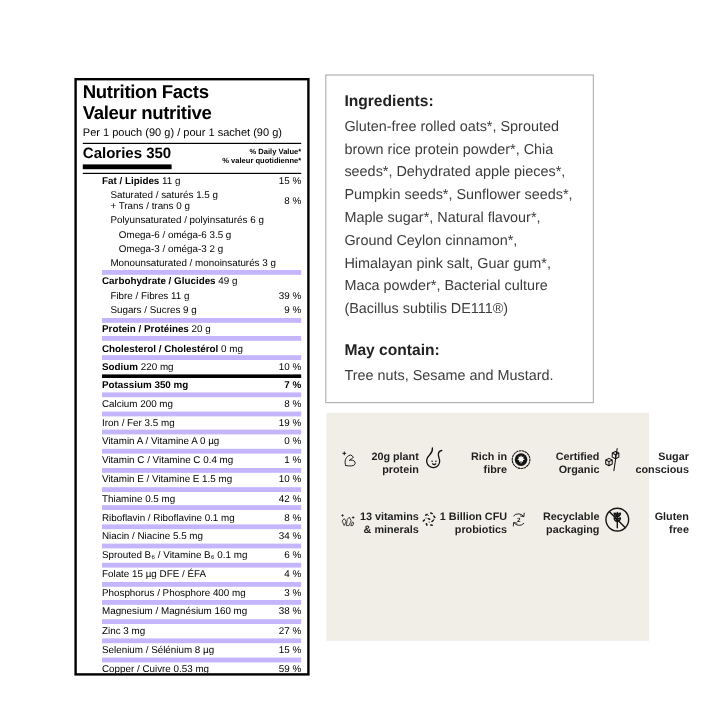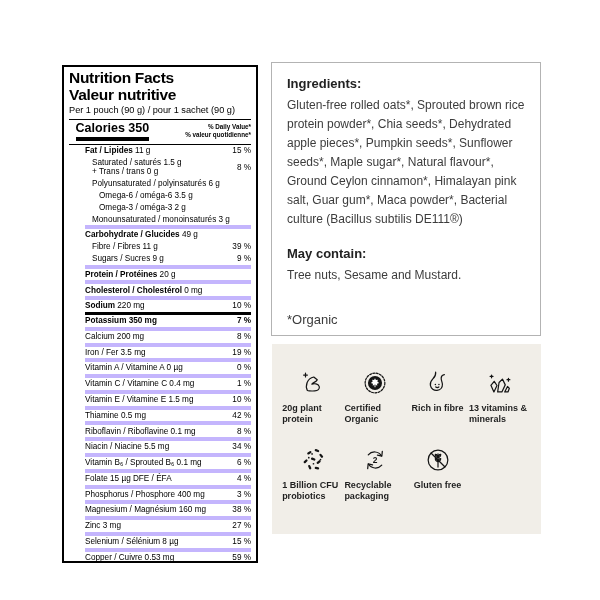--- a/index.html
+++ b/index.html
@@ -5,49 +5,49 @@
   html,body{margin:0;padding:0;background:#fff;}
   .page{position:relative;width:600px;height:600px;background:#ffffff;overflow:hidden;
         font-family:"Liberation Sans","DejaVu Sans",sans-serif;color:#000;}
 
   
   .nutrition-panel{position:absolute;left:62px;top:65px;width:196px;height:498px;
     box-sizing:border-box;border:2px solid #000;background:#fff;padding:3px 5px;overflow:hidden;}
   .n-title{font-size:15.5px;font-weight:bold;line-height:16.5px;letter-spacing:-.3px;}
   .n-serving{font-size:9.2px;line-height:10.5px;margin:2px 0 3px;}
   .n-divider{border-top:1px solid #000;}
-  .n-cal-block{display:flex;justify-content:flex-end;align-items:flex-start;padding:2.5px 0 3px;gap:36px;}
+  .n-cal-block{display:flex;justify-content:space-between;align-items:flex-start;padding:2.5px 0 3px;gap:36px;}
   .n-cal{font-size:12.5px;font-weight:bold;line-height:13px;}
   .n-cal-bar{height:4px;background:#000;margin-top:2px;}
   .n-dv{font-size:6.3px;font-weight:bold;line-height:7.5px;text-align:right;padding-top:1px;}
   .n-rows{border-top:1px solid #000;}
   .n-row{display:flex;justify-content:space-between;align-items:center;
          font-size:8.2px;line-height:9.6px;padding:1.1px 0;margin-left:16px;}
   .n-row b{font-weight:bold;}
   .sep-thin{border-top:4px solid #c4b5fd;}
   .sep-thick{border-top:3px solid #000;font-weight:bold;}
   .ind-1 .n-label{padding-left:7px;}
   .ind-2 .n-label{padding-left:14px;}
   .n-pct{white-space:nowrap;padding-left:4px;}
   .n-foot{border-top:1px solid #8c8c8c;font-size:6.3px;line-height:8px;padding-top:2px;}
   .n-foot b{font-weight:bold;}
 
   
-  .ingredients-panel{position:absolute;left:271px;top:62px;width:270px;height:274px;
+  .ingredients-panel{position:absolute;left:271px;top:62px;width:224px;height:274px;
     box-sizing:border-box;border:1px solid #b3b3b3;background:#fff;padding:13px 15px;color:#3c3c3c;}
   .ing-title{font-size:13px;font-weight:bold;margin-bottom:5px;color:#222;}
   .ing-body{font-size:12px;line-height:19px;}
   .ing-may{margin-top:17px;}
   .ing-organic{margin-top:27px;font-size:13px;}
 
   
   .badges-panel{position:absolute;left:272px;top:344px;width:269px;height:190px;
     background:#f1eee8;box-sizing:border-box;padding:24px 10px 0;}
   .badge-grid{display:grid;grid-template-columns:repeat(4,1fr);row-gap:20px;}
-  .badge{display:flex;flex-direction:column;align-items:center;text-align:left;}
+  .badge{display:flex;flex-direction:row;align-items:center;text-align:right;}
   .badge svg{width:30px;height:30px;}
   .badge-label{font-size:9px;line-height:11px;margin-top:5px;color:#1f1f1f;font-weight:600;max-width:62px;}
   .icon-stroke{stroke:#141414;stroke-width:1.3;fill:none;stroke-linecap:round;stroke-linejoin:round;}
 </style>
 </head>
 <body>
 
 <div class="page">
 
   <div class="nutrition-panel">
@@ -144,21 +144,21 @@
         </div>
         <div class="n-row sep-thin ind-0">
           <div class="n-label">Riboflavin / Riboflavine 0.1 mg</div>
           <div class="n-pct">8 %</div>
         </div>
         <div class="n-row sep-thin ind-0">
           <div class="n-label">Niacin / Niacine 5.5 mg</div>
           <div class="n-pct">34 %</div>
         </div>
         <div class="n-row sep-thin ind-0">
-          <div class="n-label">Vitamin B₆ / Sprouted B₆ 0.1 mg</div>
+          <div class="n-label">Sprouted B₆ / Vitamine B₆ 0.1 mg</div>
           <div class="n-pct">6 %</div>
         </div>
         <div class="n-row sep-thin ind-0">
           <div class="n-label">Folate 15 µg DFE / ÉFA</div>
           <div class="n-pct">4 %</div>
         </div>
         <div class="n-row sep-thin ind-0">
           <div class="n-label">Phosphorus / Phosphore 400 mg</div>
           <div class="n-pct">3 %</div>
         </div>
@@ -205,38 +205,46 @@
       <div class="badge">
         <svg viewBox="0 0 32 32">
           <path class="icon-stroke" d="M10 24c-2.5-5-.4-12.8 6.8-14.4l3.7 3c-1.6 2.6-4.2 2.6-5.8 4.6 2.6-1.1 6.8-.6 7.9 2.4 1 2.8-1.6 4.9-4.7 4.9-3.3 0-5.6.3-7.9-.5z"></path>
           <path class="icon-stroke" d="M8 5.5v4M6 7.5h4"></path>
         </svg>
         <div class="badge-label">20g plant protein</div>
       </div>
 
       <div class="badge">
         <svg viewBox="0 0 32 32">
+          <path class="icon-stroke" d="M13.5 4.5c.4 3.2-.8 4.9-3 7.1-2.2 2.2-3.1 4.3-2.6 7 .6 3.4 3.7 5.7 7.1 5.3 3.6-.4 5.9-3.3 5.7-6.6-.2-2.7-1.5-4.1-1.3-6.8.2-2.1 1.5-3.3 3.4-3.5"></path>
+          <circle cx="13.2" cy="17.6" r=".8" fill="#141414"></circle>
+          <circle cx="17" cy="17.6" r=".8" fill="#141414"></circle>
+          <path class="icon-stroke" d="M13.6 20.2c1 .8 2.4.8 3.3 0"></path>
+        </svg>
+        <div class="badge-label">Rich in fibre</div>
+      </div>
+
+      <div class="badge">
+        <svg viewBox="0 0 32 32">
           <circle class="icon-stroke" cx="16" cy="16" r="10.5" stroke-dasharray="2.1 1.5"></circle>
           <circle cx="16" cy="16" r="7.5" fill="#141414"></circle>
           <path fill="#ffffff" d="M16 10.8l1 2.1 2.1-.5-.6 2.1 1.9 1.4-2.2.8.2 2.3-2.4-1.3-2.4 1.3.2-2.3-2.2-.8 1.9-1.4-.6-2.1 2.1.5z"></path>
           <path stroke="#ffffff" stroke-width="1" d="M16 17.5v3"></path>
         </svg>
         <div class="badge-label">Certified Organic</div>
       </div>
 
       <div class="badge">
         <svg viewBox="0 0 32 32">
-          <path class="icon-stroke" d="M13.5 4.5c.4 3.2-.8 4.9-3 7.1-2.2 2.2-3.1 4.3-2.6 7 .6 3.4 3.7 5.7 7.1 5.3 3.6-.4 5.9-3.3 5.7-6.6-.2-2.7-1.5-4.1-1.3-6.8.2-2.1 1.5-3.3 3.4-3.5"></path>
-          <circle cx="13.2" cy="17.6" r=".8" fill="#141414"></circle>
-          <circle cx="17" cy="17.6" r=".8" fill="#141414"></circle>
-          <path class="icon-stroke" d="M13.6 20.2c1 .8 2.4.8 3.3 0"></path>
-        </svg>
-        <div class="badge-label">Rich in fibre</div>
-      </div>
-
+          <path class="icon-stroke" d="M7 16.5l4-2 4 2v5l-4 2-4-2zM7 16.5l4 2 4-2M11 18.5v5"></path>
+          <path class="icon-stroke" d="M15 8l4-2 4 2v5l-4 2-4-2zM15 8l4 2 4-2M19 10v5"></path>
+          <path class="icon-stroke" d="M21 2.5l-4 27"></path>
+        </svg>
+        <div class="badge-label">Sugar conscious</div>
+      </div>
 
       <div class="badge">
         <svg viewBox="0 0 32 32">
           <path class="icon-stroke" d="M9.5 25.5l-3.2-7 3.5-4.3 3 4.5z"></path>
           <path class="icon-stroke" d="M13.5 25.5l1.5-10 3.6-3.7 3 6.2-3.6 7.5z"></path>
           <path class="icon-stroke" d="M21 25.5l3-5.8 2 2-1.5 3.8z"></path>
           <path class="icon-stroke" d="M7 7.5v3M5.5 9h3"></path>
           <path class="icon-stroke" d="M25 11v3M23.5 12.5h3"></path>
         </svg>
         <div class="badge-label">13 vitamins &amp; minerals</div>

